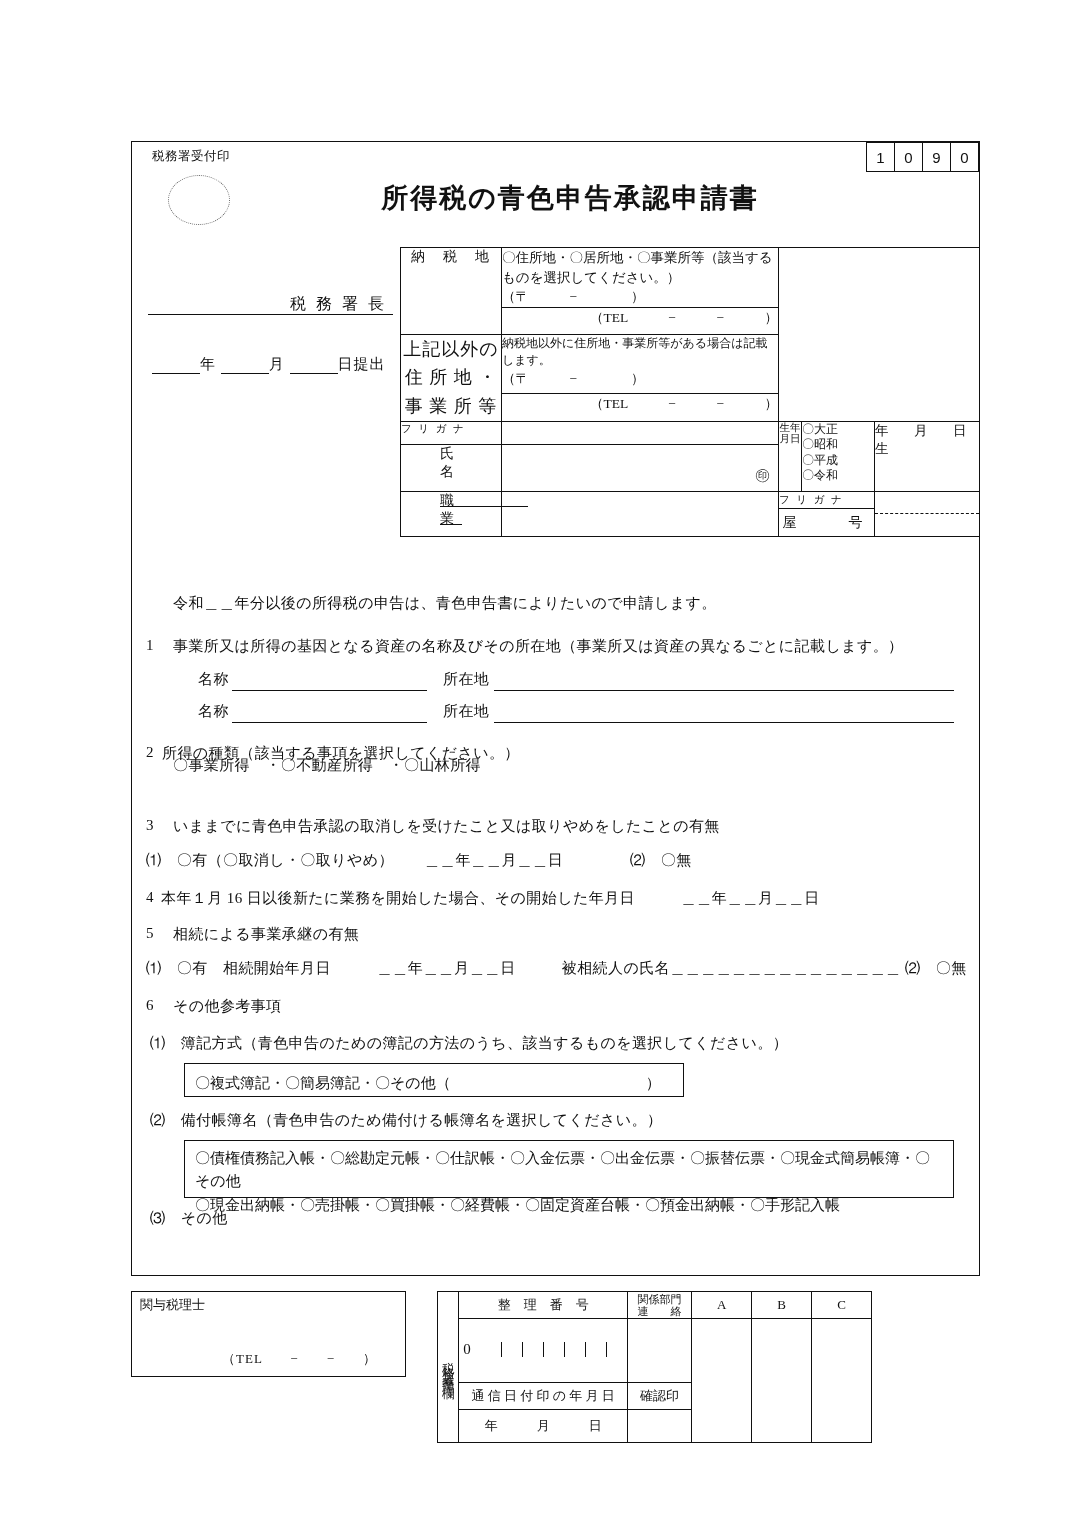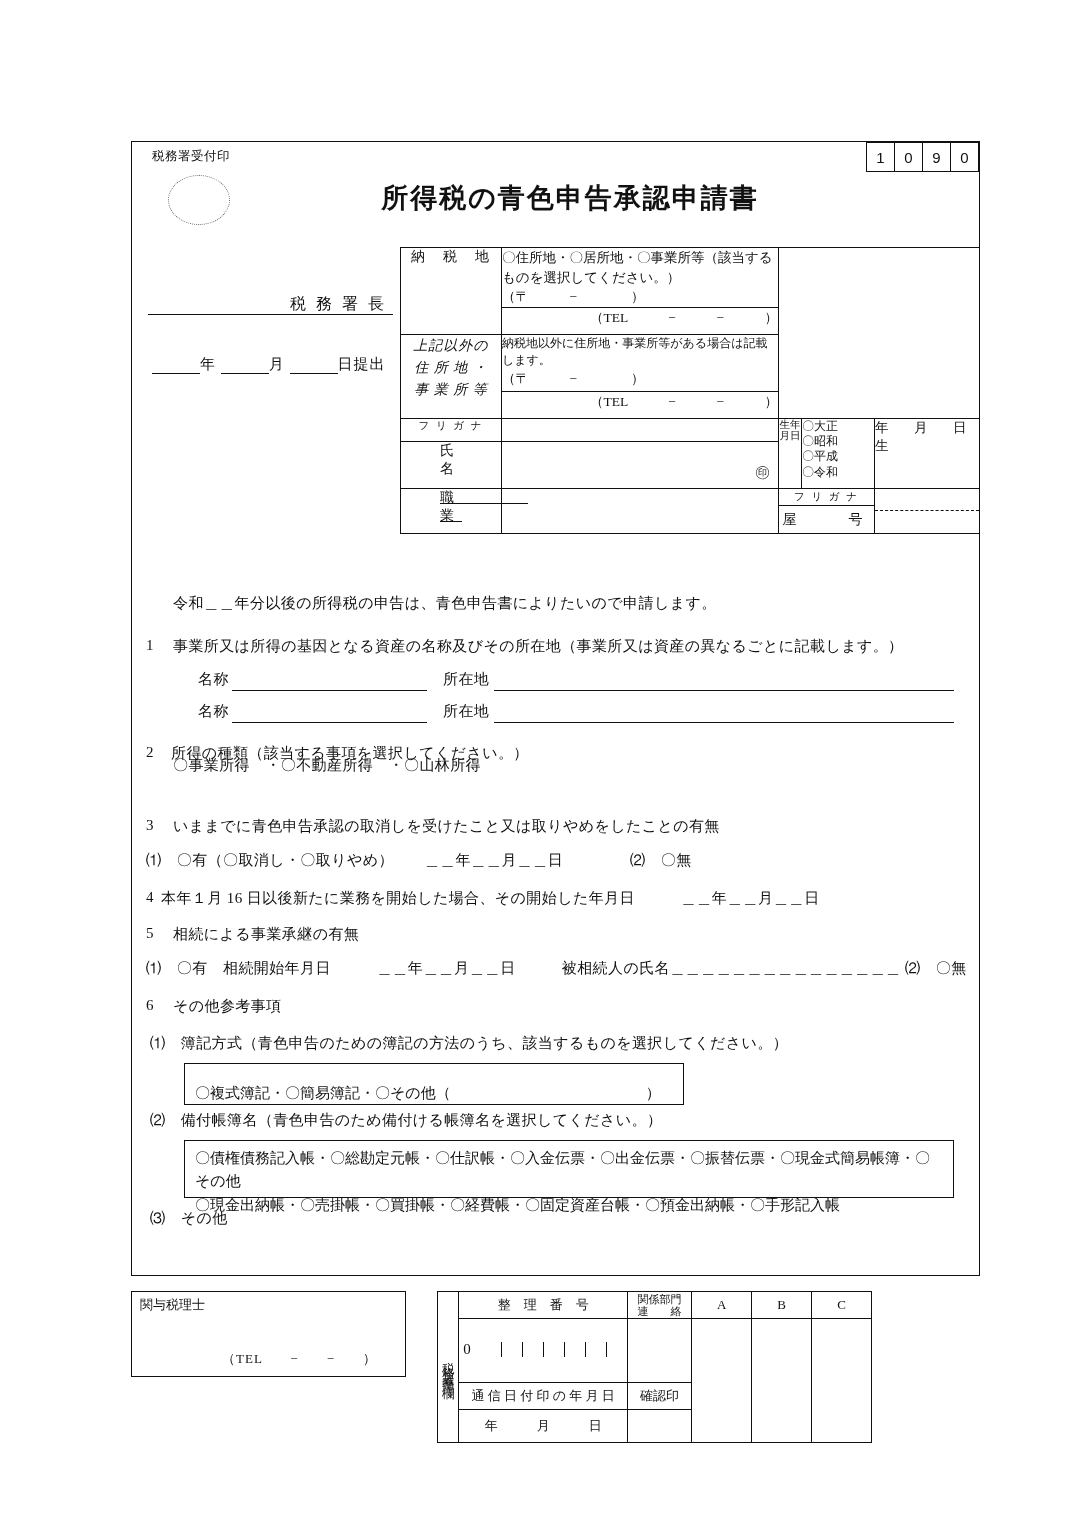--- a/index.html
+++ b/index.html
@@ -72,35 +72,35 @@
   }
   .rt td{border:1px solid #111;padding:0;vertical-align:top;}
   .lbl{
     text-align:center;vertical-align:middle;
     font-size:14px;letter-spacing:2px;width:100px;
   }
   .cell-pad{padding:5px 7px;line-height:1.45;}
   .tel-right{text-align:right;padding-right:14px;font-size:13.5px;}
 
   
-  .furi-lbl{font-size:10.5px;letter-spacing:2px;text-align:center;}
+  .furi-lbl{font-size:10.5px;letter-spacing:2px;text-align:left;}
   .name-lbl{font-size:14px;letter-spacing:8px;text-align:center;}
   .dob-lbl{
     font-size:10.5px;line-height:1.05;text-align:center;width:22px;
     letter-spacing:0px;
   }
   .era-list{font-size:12px;line-height:1.28;padding:2px 4px;}
   .dob-tail{font-size:13.5px;letter-spacing:6px;padding-left:4px;}
 
   
   .body-text{position:absolute;font-size:15px;letter-spacing:0.4px;}
 
   .box-line{
     position:absolute;border:1.2px solid #111;box-sizing:border-box;
-    font-size:15px;padding:20px 10px;
+    font-size:15px;padding:10px 10px;
   }
 
   
   .ta-box{
     position:absolute;left:131px;top:1291px;width:275px;height:86px;
     border:1.3px solid #111;box-sizing:border-box;
   }
   .ta-label{position:absolute;left:140px;top:1296px;font-size:13px;}
   .ta-tel{position:absolute;left:222px;top:1350px;font-size:13px;letter-spacing:1px;}
 
@@ -156,21 +156,21 @@
       <td class="lbl" rowspan="2">納　税　地</td>
       <td class="cell-pad" style="height:52px;">
         <div>〇住所地・〇居所地・〇事業所等（該当するものを選択してください。）</div>
         <div>（〒　　　−　　　　）</div>
       </td>
     </tr>
     <tr>
       <td class="cell-pad tel-right" style="height:26px;">（TEL　　　−　　　−　　　）</td>
     </tr>
     <tr>
-      <td class="lbl" rowspan="2" style="white-space:pre-line;font-size:14px;letter-spacing:1px;line-height:1.6;font-style:italic;">上記以外の
+      <td class="lbl" rowspan="2" style="white-space:pre-line;font-size:18px;letter-spacing:1px;line-height:1.6;">上記以外の
 住 所 地 ・
 事 業 所 等</td>
       <td class="cell-pad" style="height:56px;">
         <div class="small">納税地以外に住所地・事業所等がある場合は記載します。</div>
         <div>（〒　　　−　　　　）</div>
       </td>
     </tr>
     <tr>
       <td class="cell-pad tel-right" style="height:26px;">（TEL　　　−　　　−　　　）</td>
     </tr>
@@ -215,21 +215,21 @@
   <div style="position:absolute;left:232px;top:690px;width:195px;border-bottom:1.1px solid #111;"></div>
   <div class="body-text" style="left:443px;top:670px;">所在地</div>
   <div style="position:absolute;left:494px;top:690px;width:460px;border-bottom:1.1px solid #111;"></div>
 
   <div class="body-text" style="left:198px;top:702px;">名称</div>
   <div style="position:absolute;left:232px;top:722px;width:195px;border-bottom:1.1px solid #111;"></div>
   <div class="body-text" style="left:443px;top:702px;">所在地</div>
   <div style="position:absolute;left:494px;top:722px;width:460px;border-bottom:1.1px solid #111;"></div>
 
   <div class="body-text" style="left:146px;top:744px;">2</div>
-  <div class="body-text" style="left:171px;top:744px;">所得の種類（該当する事項を選択してください。）</div>
+  <div class="body-text" style="left:162px;top:744px;">所得の種類（該当する事項を選択してください。）</div>
   <div class="body-text" style="left:173px;top:756px;">〇事業所得　・〇不動産所得　・〇山林所得</div>
 
   <div class="body-text" style="left:146px;top:817px;">3</div>
   <div class="body-text" style="left:173px;top:817px;">いままでに青色申告承認の取消しを受けたこと又は取りやめをしたことの有無</div>
   <div class="body-text" style="left:146px;top:851px;">⑴　〇有（〇取消し・〇取りやめ）　　＿＿年＿＿月＿＿日</div>
   <div class="body-text" style="left:630px;top:851px;">⑵　〇無</div>
 
   <div class="body-text" style="left:146px;top:889px;">4</div>
   <div class="body-text" style="left:161px;top:889px;">本年１月 16 日以後新たに業務を開始した場合、その開始した年月日　　　＿＿年＿＿月＿＿日</div>
 

